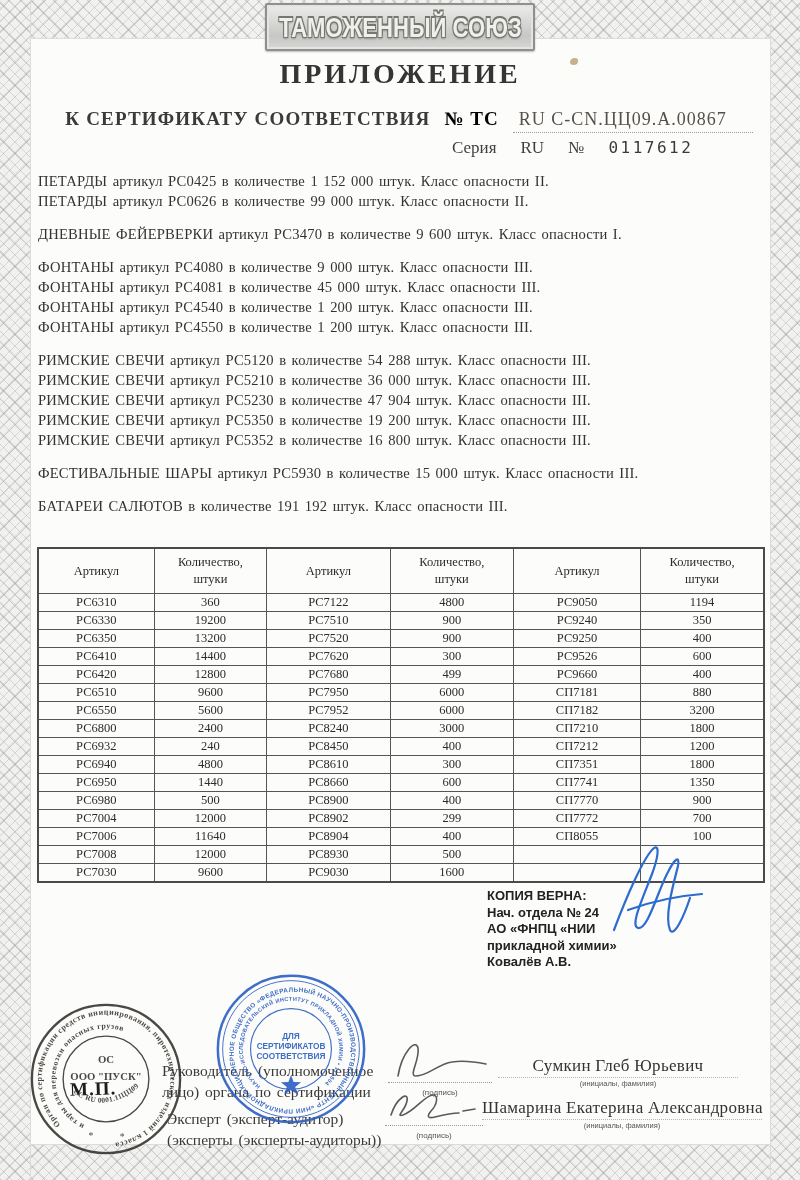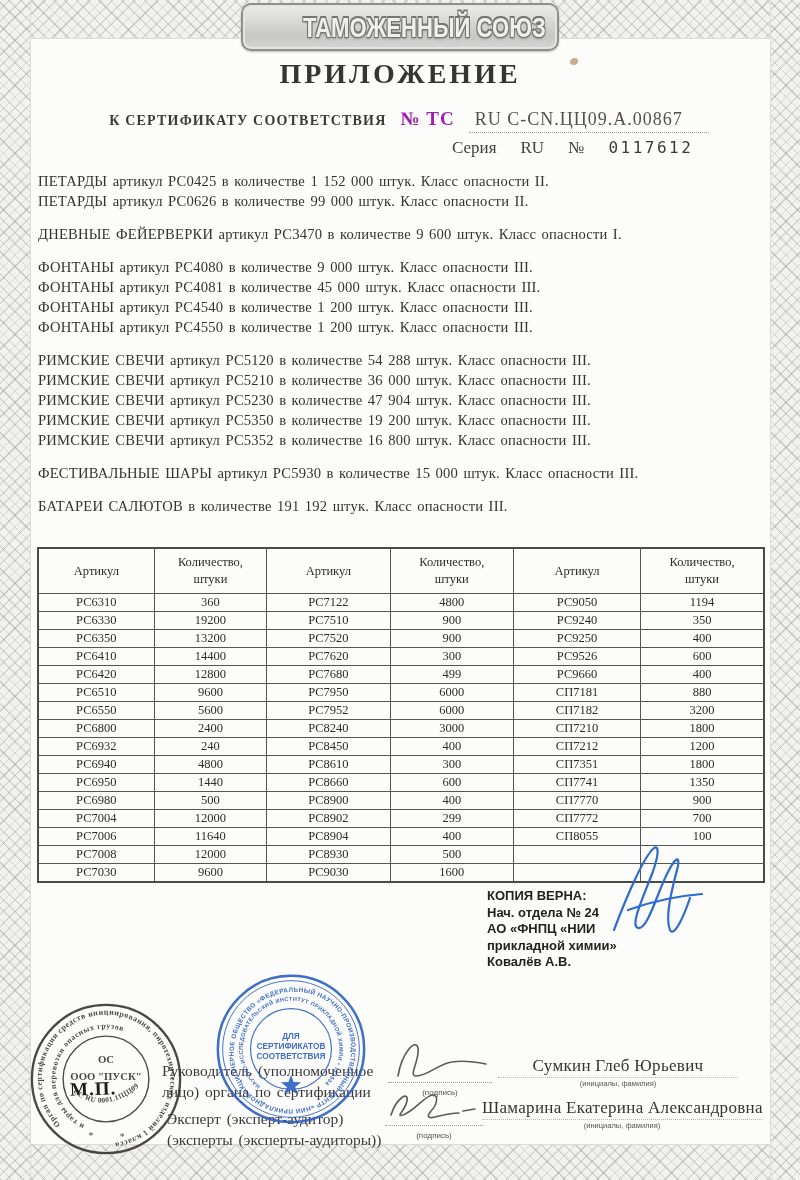--- a/index.html
+++ b/index.html
@@ -17,37 +17,37 @@
       repeating-linear-gradient(-45deg, rgba(170,170,168,.18) 0 2px, transparent 2px 16px),
       linear-gradient(#f1f1ef,#f1f1ef);
   }
   .gb-top{left:0;top:0;width:800px;height:38px;border-bottom:1px solid #dcdcda;}
   .gb-bottom{left:0;top:1144px;width:800px;height:36px;border-top:1px solid #dcdcda;}
   .gb-left{left:0;top:0;width:30px;height:1180px;border-right:1px solid #dcdcda;}
   .gb-right{left:770px;top:0;width:30px;height:1180px;border-left:1px solid #dcdcda;}
   
   .banner{
     position:absolute;z-index:3;left:50%;top:3px;transform:translateX(-50%);
-    width:266px;height:44px;border-radius:10px;
+    width:266px;height:44px;border-radius:2px;
     background:linear-gradient(#ececea,#c7c7c5 70%,#d6d6d4);
     border:2px solid #8f8f8d;box-shadow:inset 0 0 0 2px #e4e4e2, 0 1px 2px rgba(0,0,0,.25);
-    display:flex;align-items:center;justify-content:center;padding-left:48px;
+    display:flex;align-items:center;justify-content:center;
   }
   .banner span{
     font-family:"Liberation Sans",sans-serif;font-weight:bold;font-size:23px;
     letter-spacing:0px;transform:scaleY(1.2) scaleX(.96);color:#efefed;white-space:nowrap;
     text-shadow:-1px -1px 0 #77776f,1px -1px 0 #77776f,-1px 1px 0 #77776f,1px 1px 0 #77776f,0 2px 2px rgba(0,0,0,.3);
   }
   
   .title{position:absolute;left:0;top:58px;width:100%;text-align:center;
     font-size:28px;font-weight:bold;letter-spacing:3px;color:#353535;}
   .certline{position:absolute;left:0;top:108px;width:100%;display:flex;
     justify-content:center;align-items:baseline;gap:14px;padding-left:18px;box-sizing:border-box;}
-  .cert-label{font-size:14px;letter-spacing:1.2px;color:#3a3a3a;font-weight:600;font-family:Liberation Serif, serif;}
-  .cert-nolabel{font-size:19px;letter-spacing:1px;color:#a21caf;font-weight:600;}
+  .cert-label{font-size:19px;letter-spacing:1.2px;color:#3a3a3a;font-weight:600;font-family:Liberation Serif, serif;}
+  .cert-nolabel{font-size:19px;letter-spacing:1px;color:#000000;font-weight:600;}
   .cert-number{font-size:18px;letter-spacing:1px;color:#55504c;
     border-bottom:1px dotted #9a9a98;padding:0 26px 2px 6px;}
   .seriesline{position:absolute;left:452px;top:138px;display:flex;gap:24px;align-items:baseline;}
   .series-label{font-size:17px;color:#3f3f3f;}
   .series-region{font-size:17px;color:#3f3f3f;}
   .series-number{font-family:"DejaVu Sans Mono",monospace;font-size:16px;
     letter-spacing:2.5px;color:#3a3a3a;}
   .series-nosign{font-size:17px;color:#3f3f3f;}
   
   .products{position:absolute;left:38px;top:171px;right:30px;z-index:2;}

